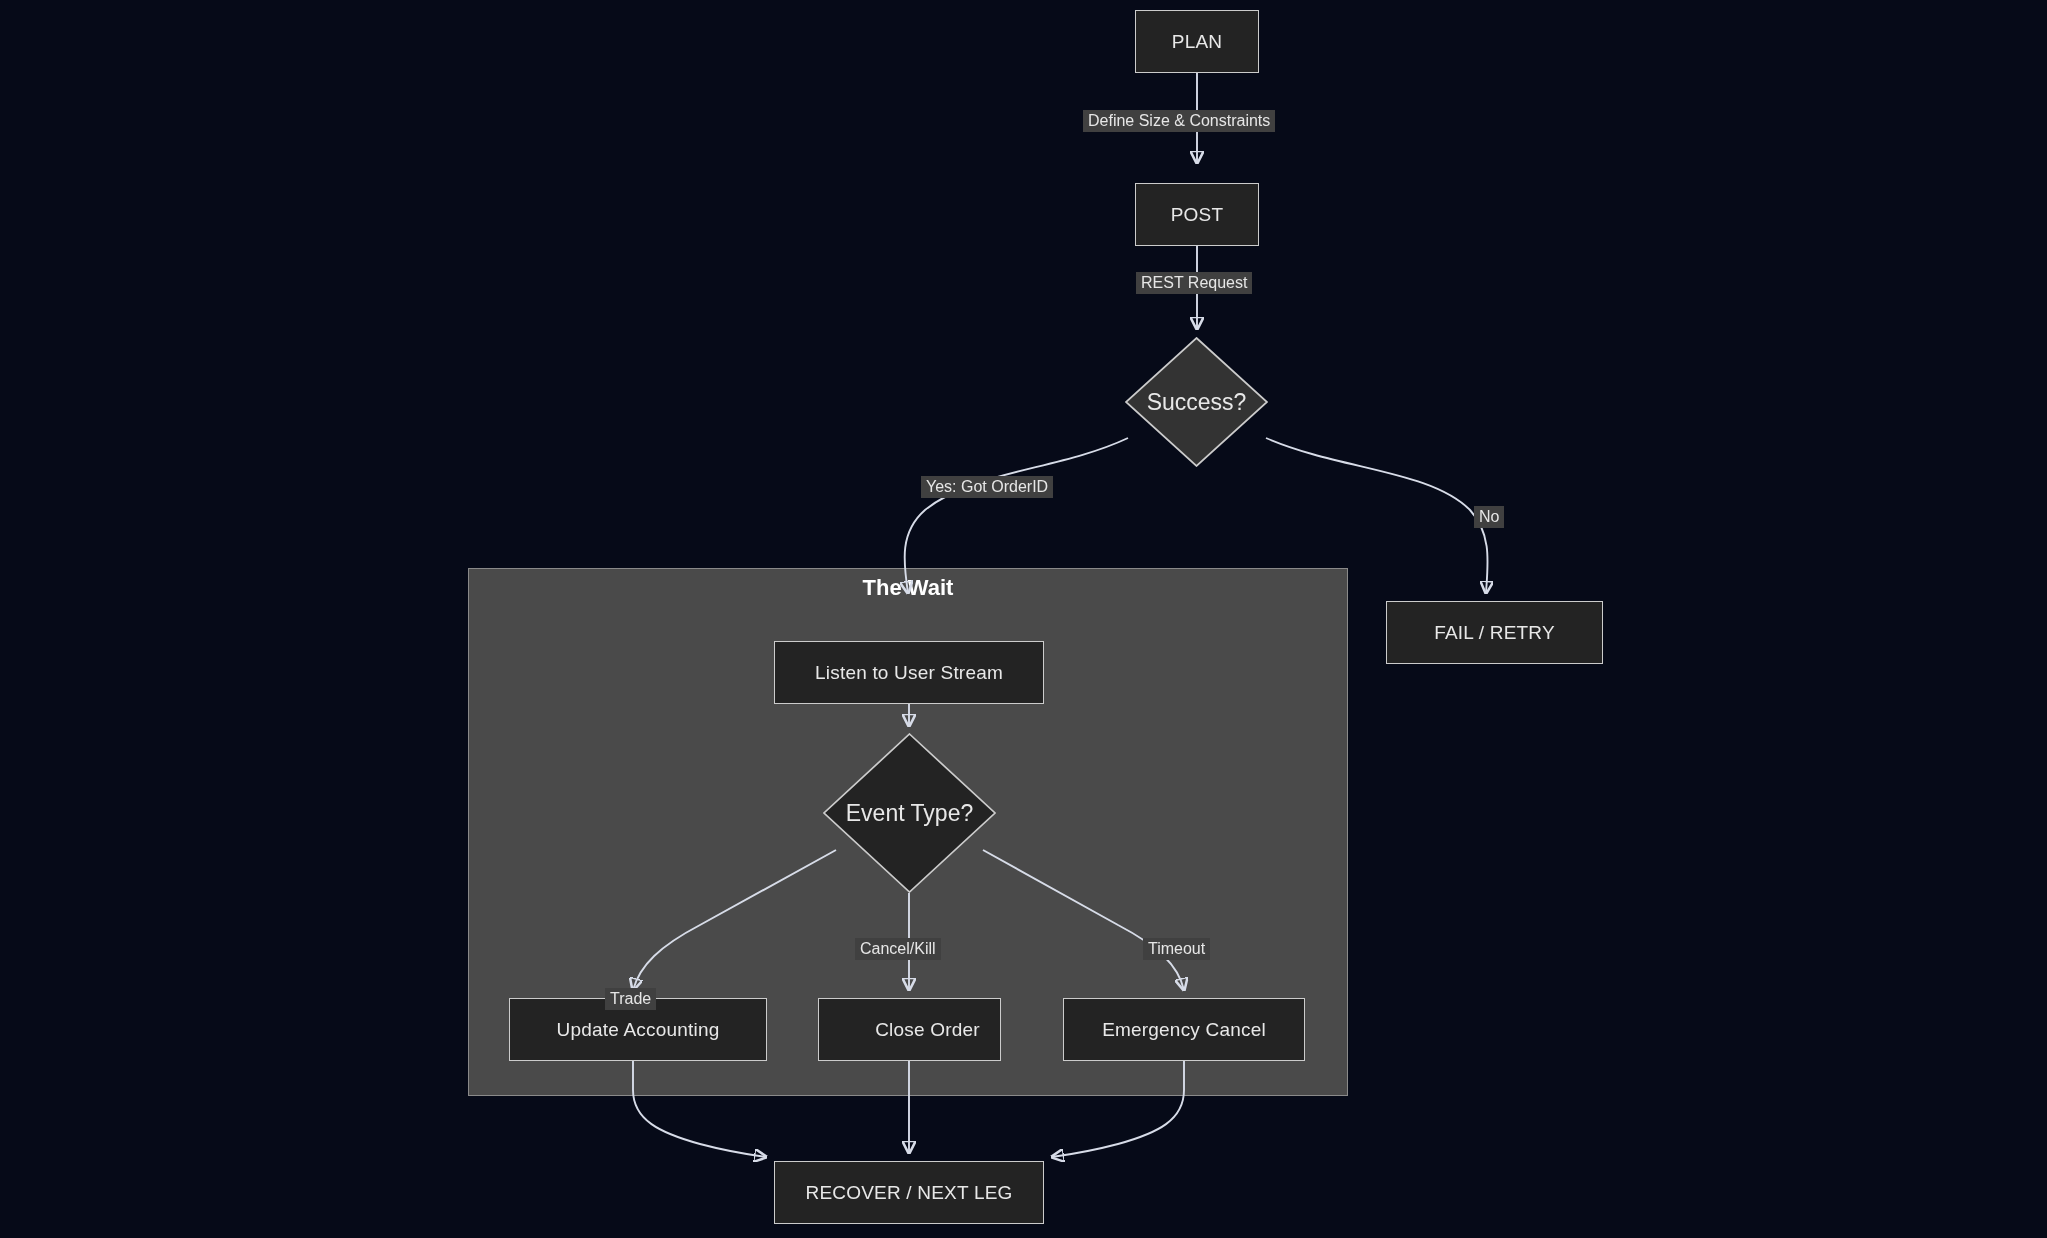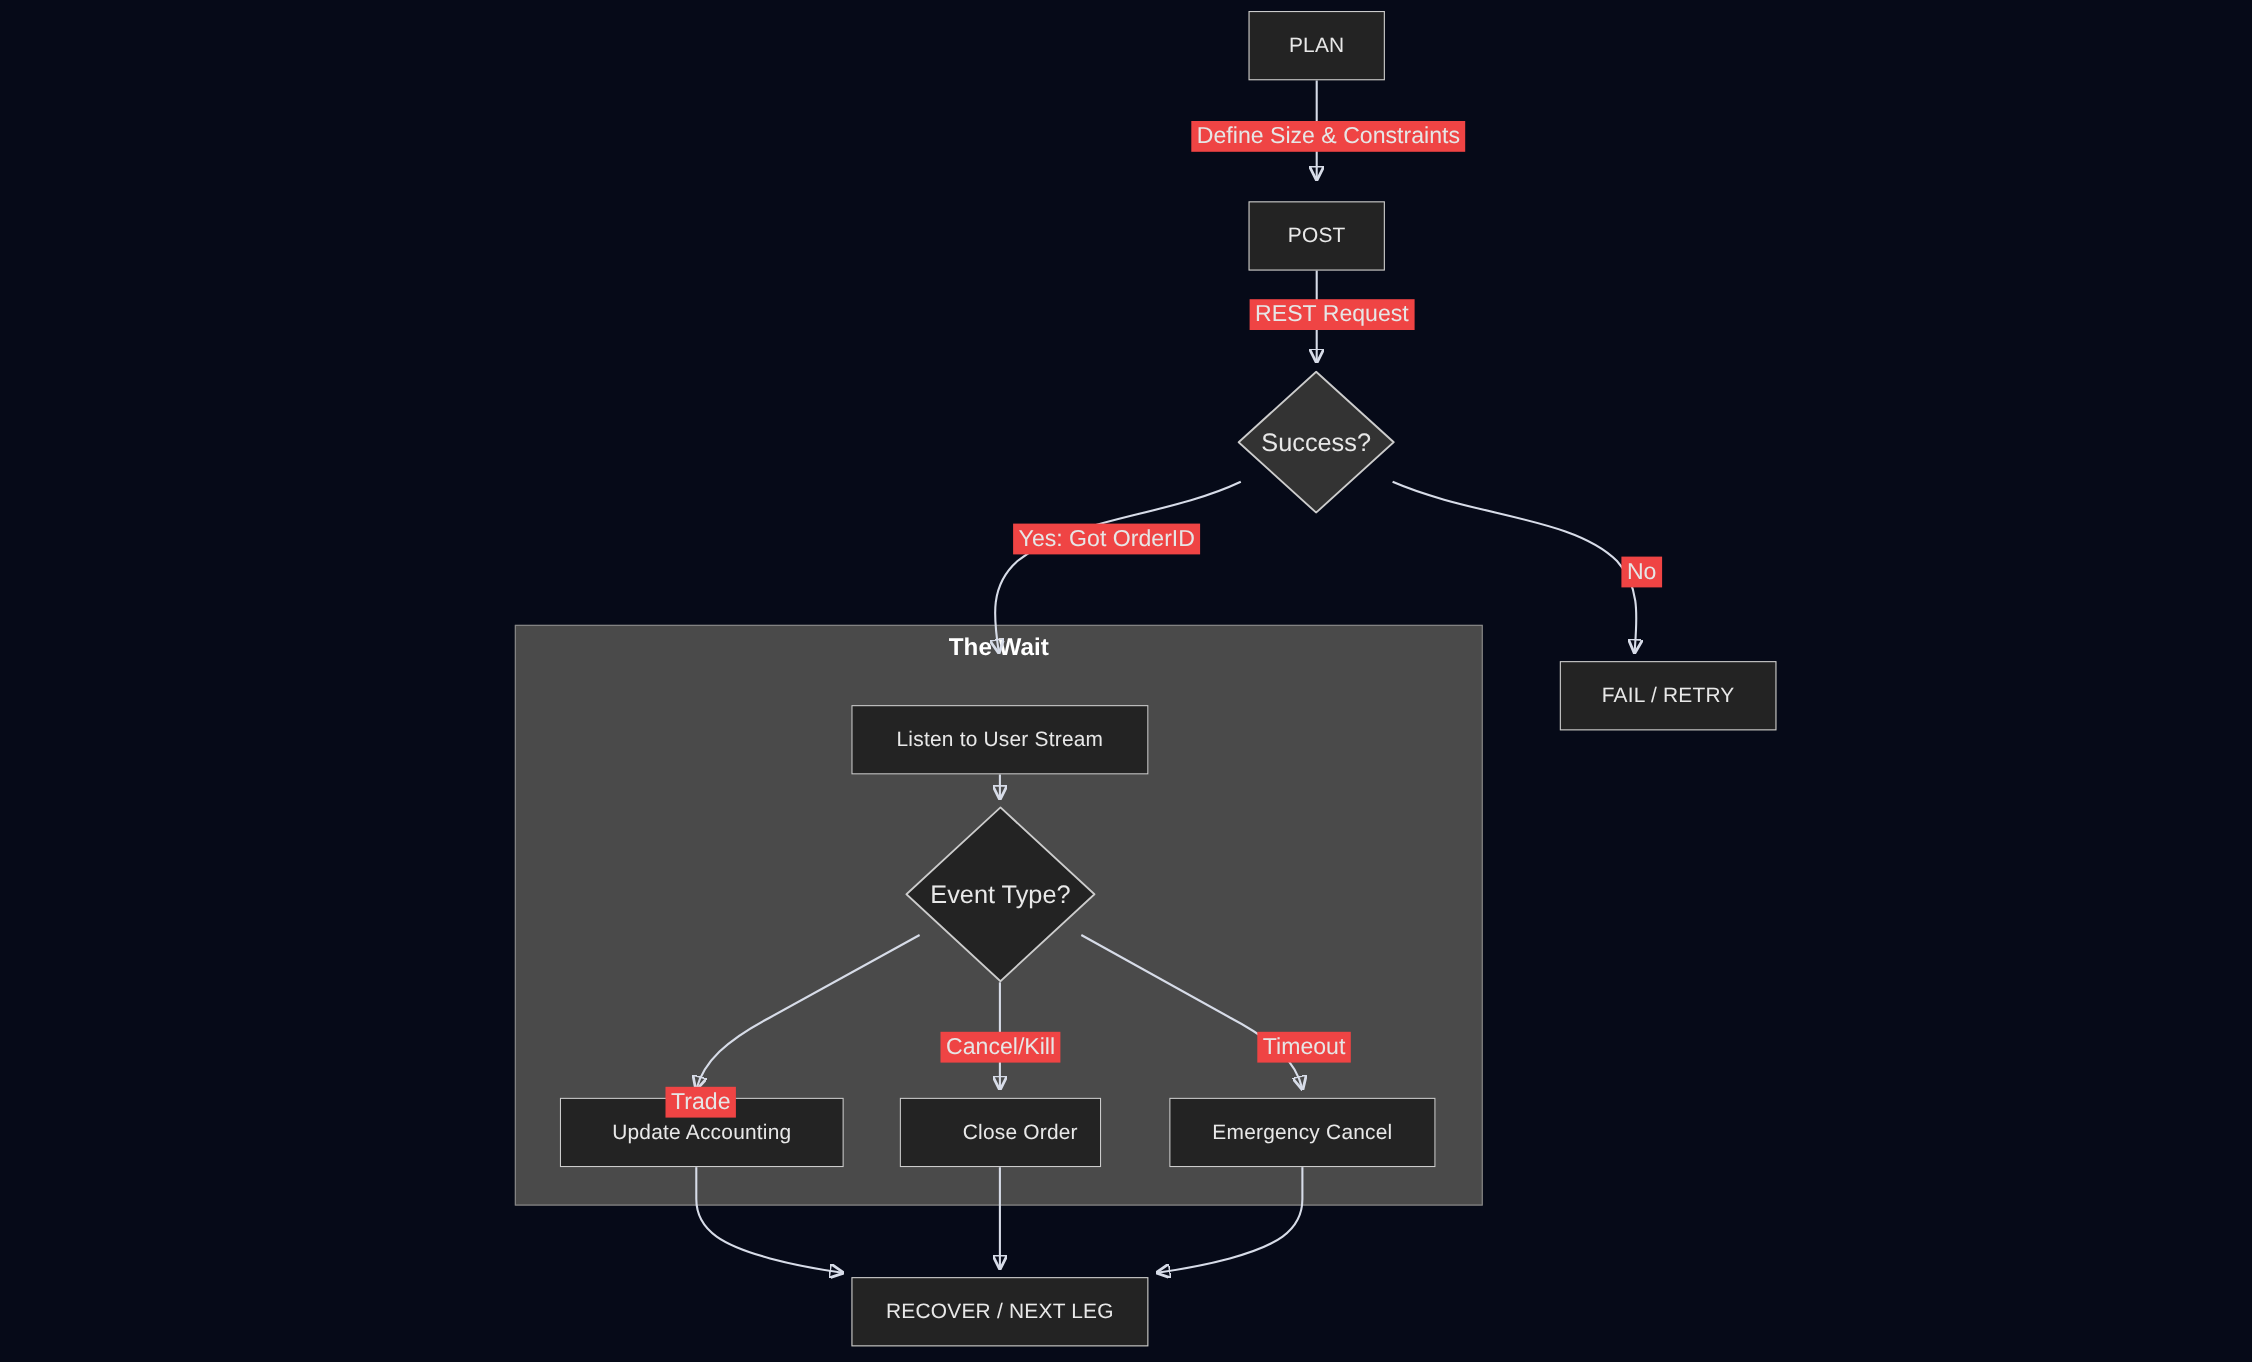--- a/index.html
+++ b/index.html
@@ -73,23 +73,23 @@
     justify-content: center;
     color: #e8e8e8;
     font-size: 23px;
     white-space: nowrap;
     pointer-events: none;
   }
 
   
   .edge-label {
     position: absolute;
-    background: #ef4444;
+    background: #404040;
     color: #e6e6e6;
-    font-size: 21px;
+    font-size: 16px;
     padding: 2px 5px;
     white-space: nowrap;
     line-height: 1.15;
     box-sizing: border-box;
   }
 
   
   #edges {
     position: absolute;
     left: 0;
@@ -151,21 +151,21 @@
     <span>POST</span>
   </div>
 
   <div class="diamond" id="node-success" style="left: 1125px; top: 337px; width: 143px; height: 130px;">
     <svg class="dshape" viewBox="0 0 143 130" xmlns="http://www.w3.org/2000/svg">
       <polygon points="71.5,1 142,65 71.5,129 1,65" fill="#333333" stroke="#cccccc" stroke-width="1.7"></polygon>
     </svg>
     <div class="dlabel">Success?</div>
   </div>
 
-  <div class="node" id="node-fail-retry" style="left: 1418px; top: 601px; width: 197px; height: 63px;">
+  <div class="node" id="node-fail-retry" style="left: 1386px; top: 601px; width: 217px; height: 63px;">
     <span>FAIL / RETRY</span>
   </div>
 
   <div class="node" id="node-listen" style="left: 774px; top: 601px; width: 270px; height: 63px; margin-top: 40px;">
     <span>Listen to User Stream</span>
   </div>
 
   <div class="diamond" id="node-event-type" style="left: 823px; top: 733px; width: 173px; height: 160px;">
     <svg class="dshape" viewBox="0 0 173 160" xmlns="http://www.w3.org/2000/svg">
       <polygon points="86.5,1 172,80 86.5,159 1,80" fill="#232323" stroke="#cccccc" stroke-width="1.7"></polygon>

